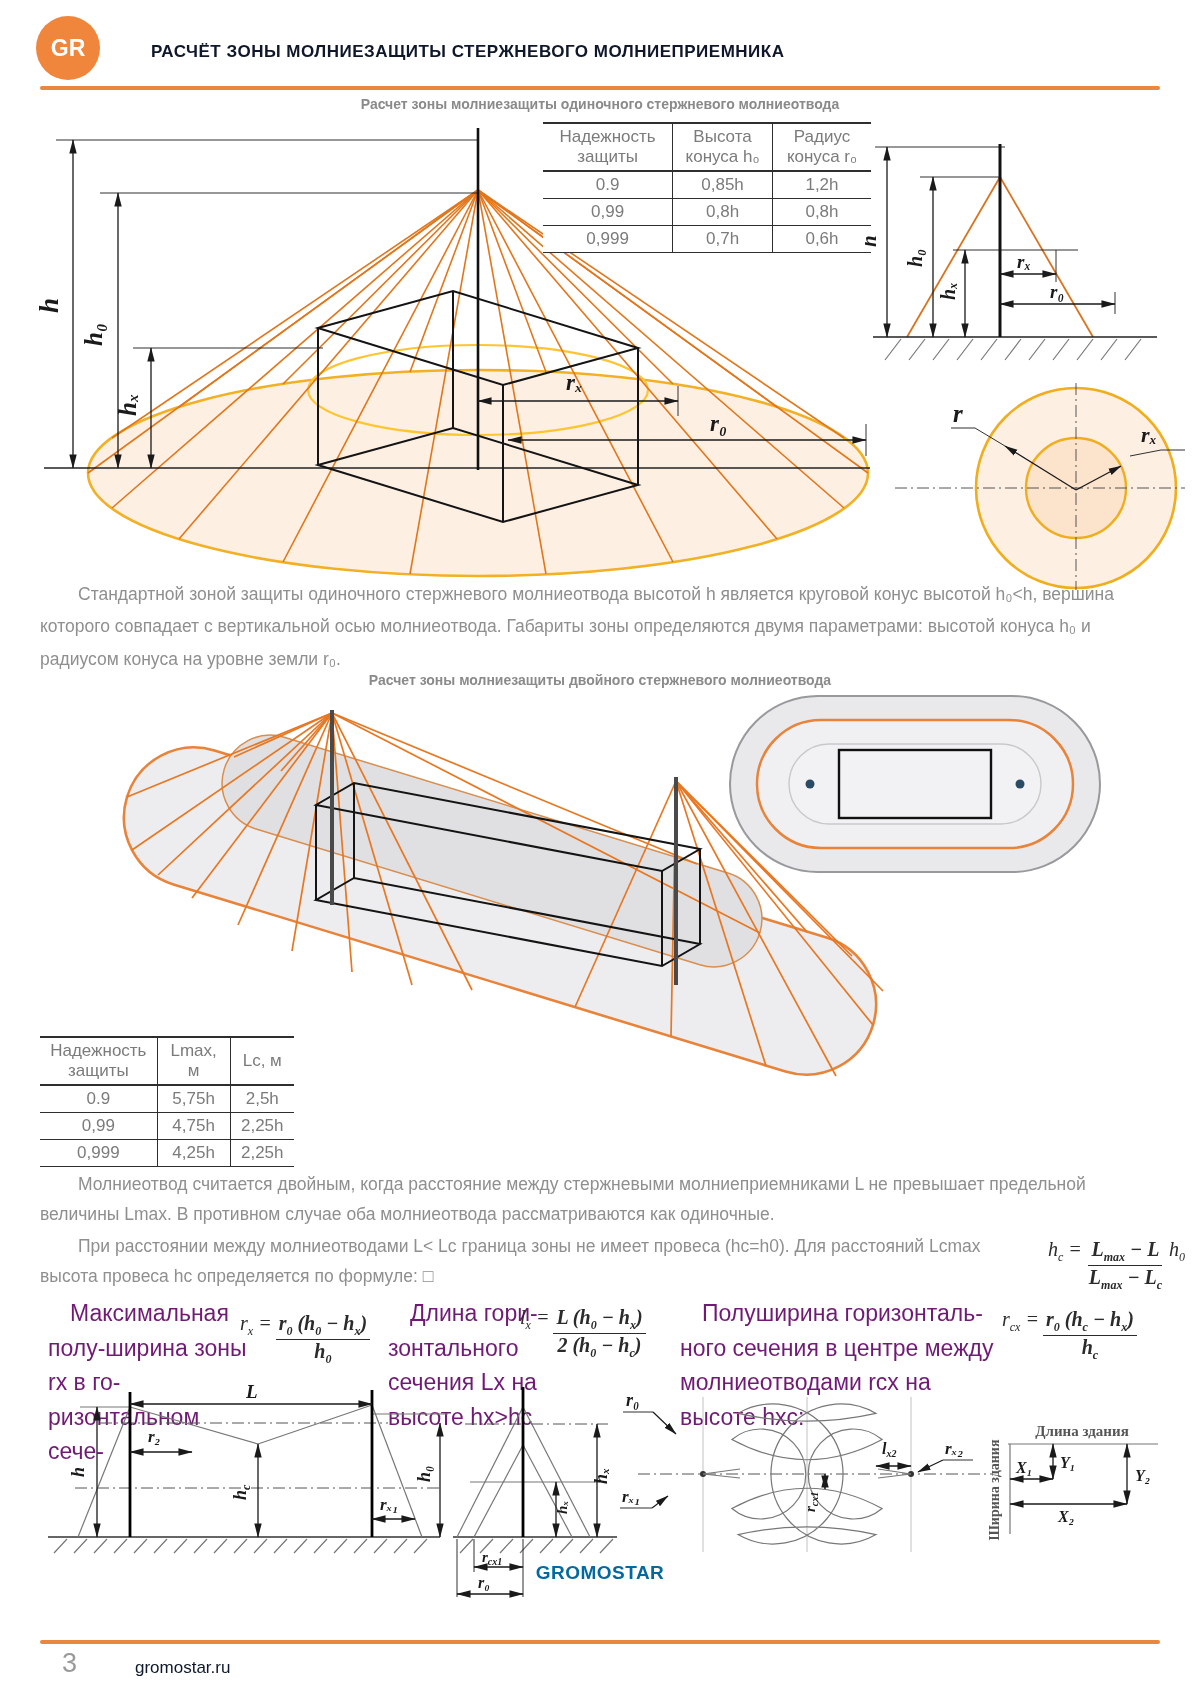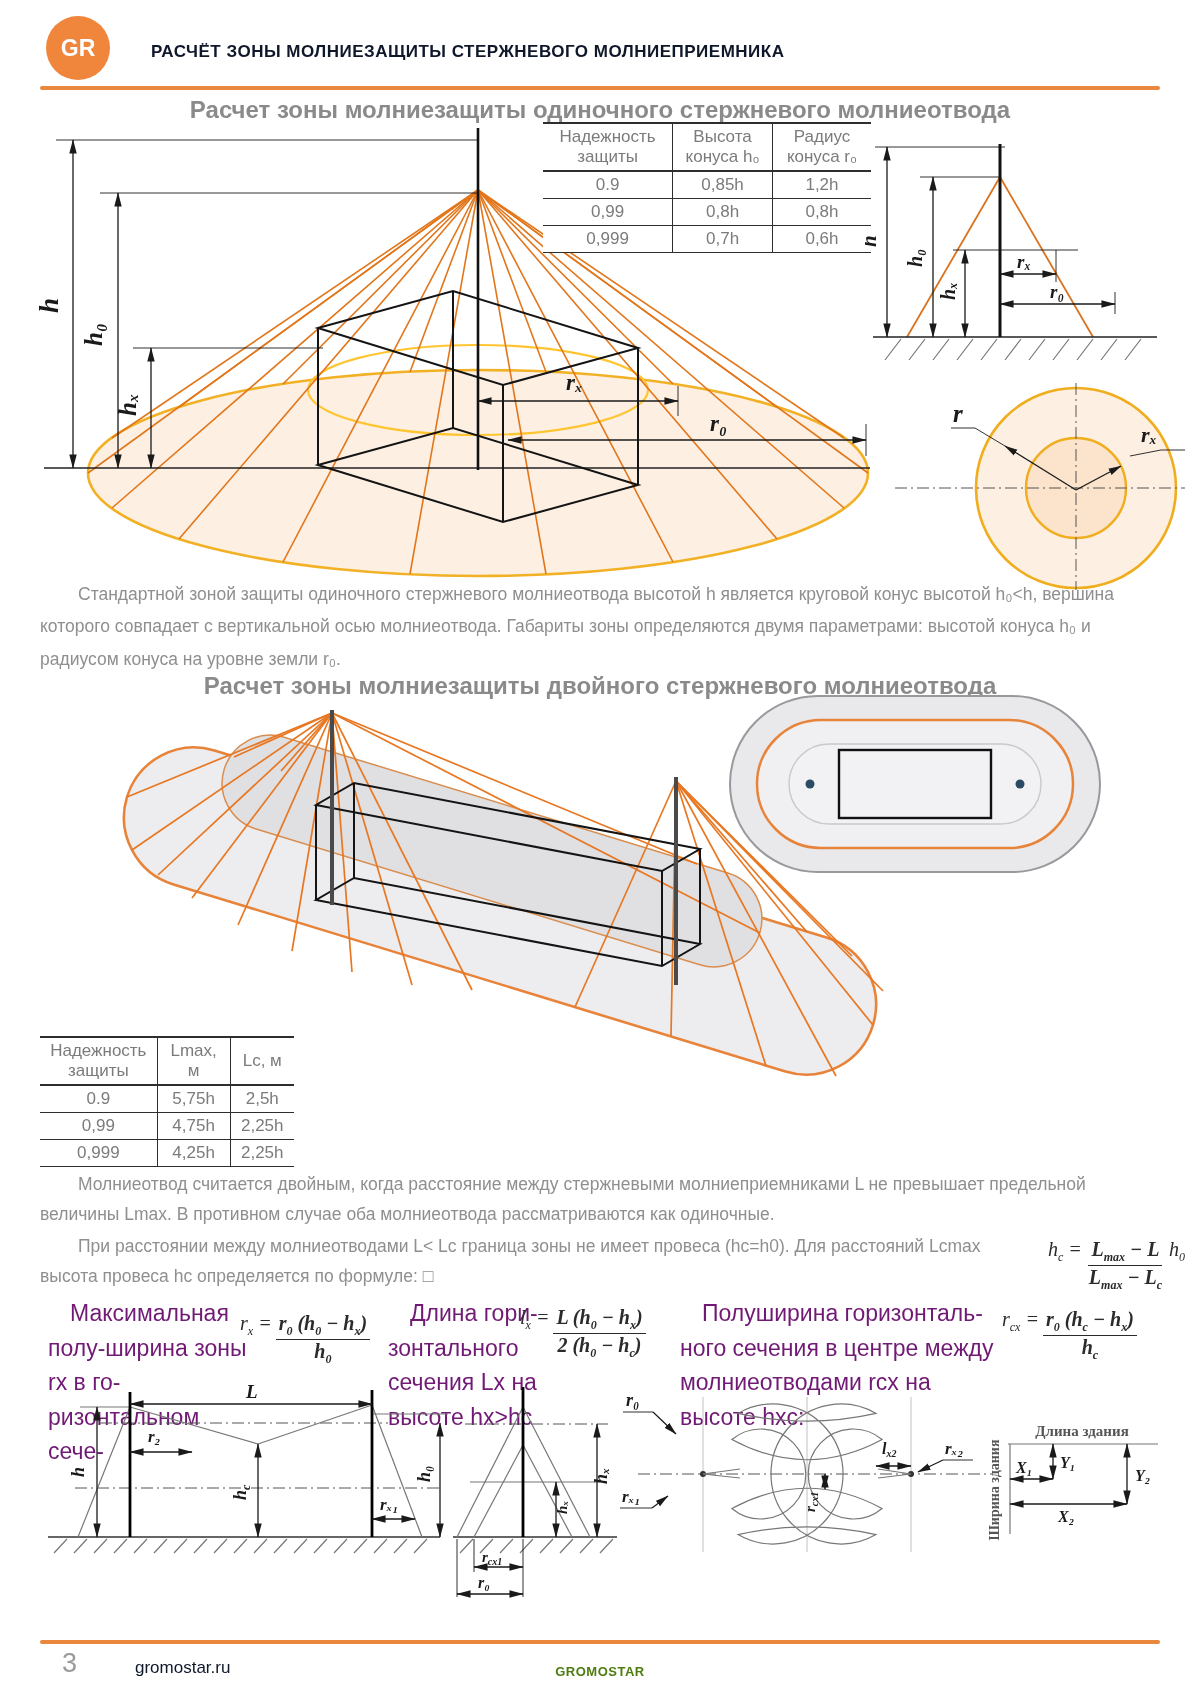--- a/index.html
+++ b/index.html
@@ -1,45 +1,45 @@
 <!DOCTYPE html>
 <html><head>
 <meta charset="utf-8">
 <style>
   html,body{margin:0;padding:0;background:#fff;}
   .page{position:relative;width:1200px;height:1689px;background:#fff;overflow:hidden;
         font-family:"Liberation Sans",sans-serif;}
   .abs{position:absolute;}
-  .logo{position:absolute;left:46px;top:16px;width:64px;height:64px;border-radius:50%;
+  .logo{position:absolute;left:36px;top:16px;width:64px;height:64px;border-radius:50%;
         background:#f0863c;color:#fff;font-weight:bold;font-size:23px;
         display:flex;align-items:center;justify-content:center;}
   .page-title{position:absolute;left:145px;top:36px;margin:6px;font-size:17px;font-weight:bold;
         color:#0f172a;letter-spacing:.5px;}
   .rule{position:absolute;left:40px;width:1120px;height:4px;background:#e8873d;border-radius:2px;}
   .sec-title{position:absolute;left:0;width:1200px;text-align:center;margin:0;
-        font-size:24px;font-weight:bold;color:#8a8a8a;}
+        font-size:14px;font-weight:bold;color:#8a8a8a;}
   .para{position:absolute;margin:0;font-size:17.5px;color:#8f8f8f;line-height:1.85;
         text-indent:38px;text-align:left;}
   .dtable{position:absolute;border-collapse:collapse;background:#fff;text-align:center;
         font-size:17px;color:#7b7b7b;}
   .dtable th,.dtable td{padding:3px 8px;font-weight:normal;}
   .dtable thead th{border-top:2px solid #2e2e2e;border-bottom:2px solid #2e2e2e;}
   .dtable tbody td{border-bottom:1.6px solid #2e2e2e;}
   .dtable th:nth-child(n+2),.dtable td:nth-child(n+2){border-left:1.6px solid #2e2e2e;}
   .coltext{position:absolute;margin:0;font-size:23px;color:#701a75;line-height:1.5;text-indent:22px;}
   .formula{position:absolute;font-family:"Liberation Serif",serif;font-style:italic;color:#2b2b2b;
         font-size:20px;display:flex;align-items:flex-start;white-space:nowrap;}
   .formula sub{font-size:12px;}
   .formula .frac{display:inline-flex;flex-direction:column;align-items:center;margin:0 4px;font-weight:bold;}
   .formula .frac .num{border-bottom:1.4px solid #2b2b2b;padding:0 3px;}
   .formula .frac .den{padding:0 3px;}
   .footer-page{position:absolute;left:62px;top:1648px;font-size:27px;color:#9a9a9a;}
   .footer-site{position:absolute;left:135px;top:1658px;font-size:17px;color:#0f172a;}
-  .footer-brand{position:absolute;left:0;top:1664px;width:1200px;text-align:center;
-        font-size:13px;font-weight:bold;color:#4d7c0f;letter-spacing:.5px;}
+  .footer-brand{position:absolute;left:0;top:1562px;width:1200px;text-align:center;
+        font-size:19px;font-weight:bold;color:#0369a1;letter-spacing:.5px;}
   
   .dim{stroke:#1a1a1a;stroke-width:1.3;fill:none;marker-start:url(#arr);marker-end:url(#arr);}
   .dime{stroke:#1a1a1a;stroke-width:1.2;fill:none;marker-end:url(#arr);}
   .ext{stroke:#1a1a1a;stroke-width:0.9;fill:none;}
   .thin{stroke:#777;stroke-width:1.2;fill:none;}
   .dd{stroke:#555;stroke-width:1;fill:none;stroke-dasharray:12 4 2 4;}
   .dlab{font-family:"Liberation Serif",serif;font-style:italic;font-weight:bold;fill:#1a1a1a;}
   .glab{font-family:"Liberation Serif",serif;font-weight:bold;fill:#555;}
   .ray{stroke:#e2761b;stroke-width:1.6;fill:none;}
   .ray2{stroke:#e87722;stroke-width:1.7;fill:none;}

